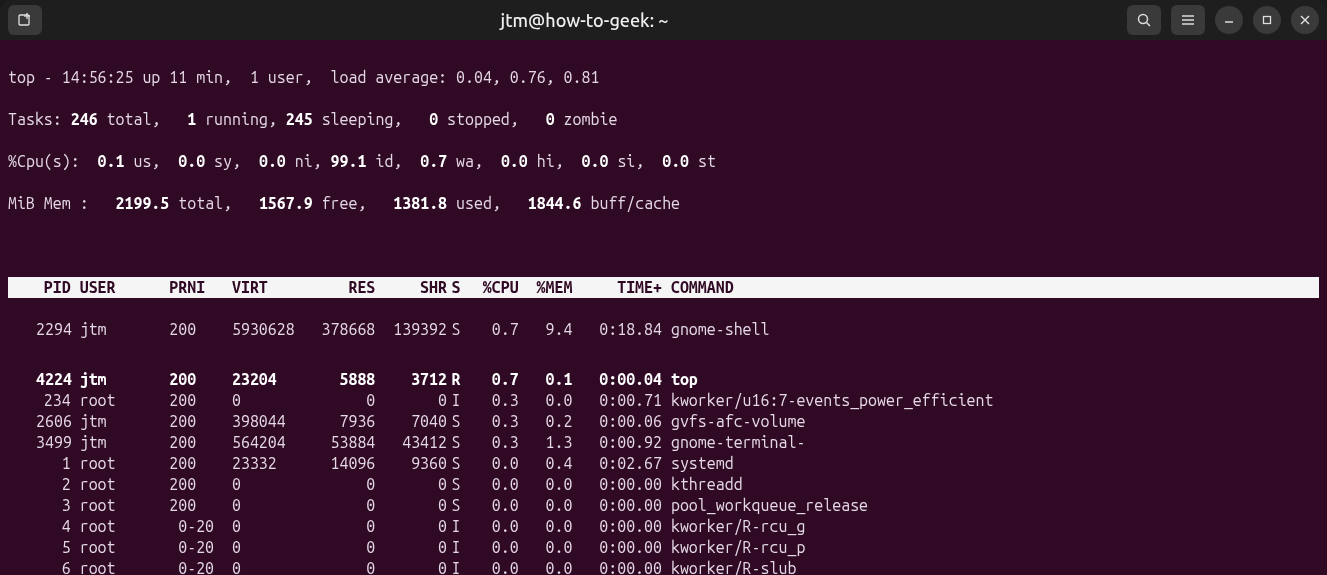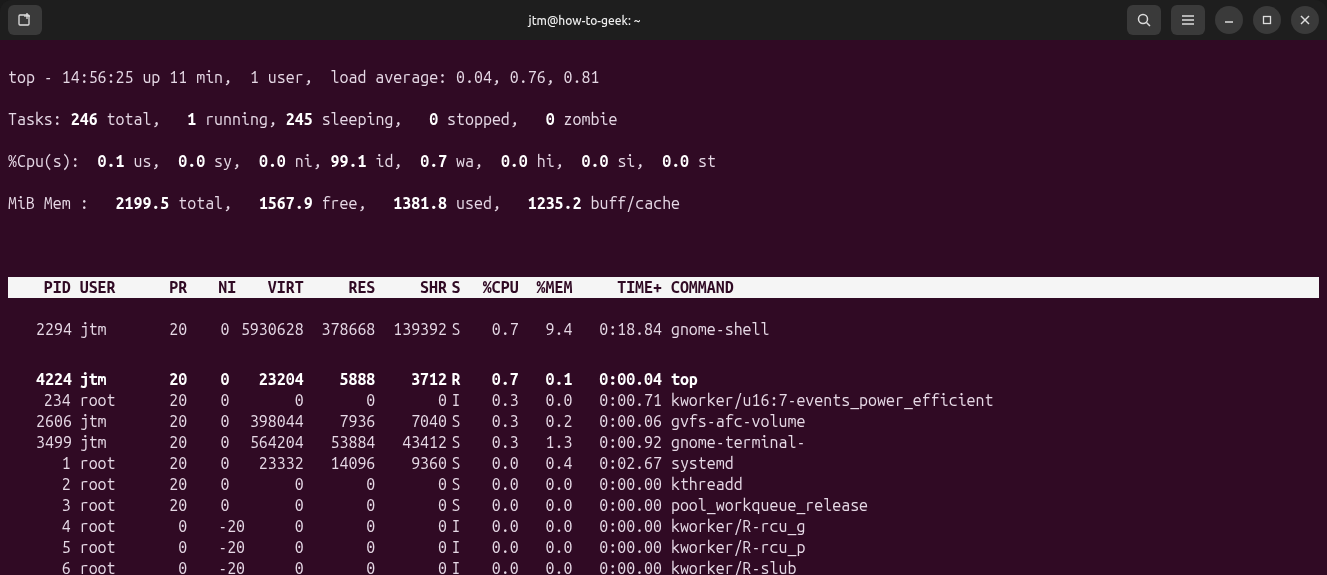--- a/index.html
+++ b/index.html
@@ -28,21 +28,21 @@
     display: flex; align-items: center; justify-content: center;
     color: #ddd;
     cursor: pointer;
   }
   .tb-title {
     flex: 1;
     text-align: center;
     color: #f0f0f0;
     font-family: 'Ubuntu', sans-serif;
     font-weight: 500;
-    font-size: 12px;
+    font-size: 18px;
   }
   .tb-right { display: flex; align-items: center; gap: 10px; }
   .tb-circle {
     width: 28px; height: 28px;
     background: #3a3a3a;
     border-radius: 50%;
     display: flex; align-items: center; justify-content: center;
     color: #ddd;
     cursor: pointer;
     font-size: 13px;
@@ -62,22 +62,22 @@
     font-weight: bold;
     display: block;
     padding: 0;
   }
   .row { display: block; }
   .row.bold { font-weight: bold; color: #ffffff; margin-top: 29px; }
   
   .c-pid { display:inline-block; width: 7ch; text-align: right; padding-left: 28px; }
   .c-user{ display:inline-block; width: 9ch; text-align: left; padding-left:1ch;}
   .c-pr  { display:inline-block; width: 4ch; text-align: right; }
-  .c-ni  { display:inline-block; width: 5ch; text-align: center; padding-left: 31px; }
-  .c-virt{ display:inline-block; width: 8ch; text-align: right; }
+  .c-ni  { display:inline-block; width: 5ch; text-align: left; }
+  .c-virt{ display:inline-block; width: 8ch; text-align: left; }
   .c-res { display:inline-block; width: 8ch; text-align: right; }
   .c-shr { display:inline-block; width: 8ch; text-align: right; }
   .c-s   { display:inline-block; width: 2ch; text-align: center; }
   .c-cpu { display:inline-block; width: 6ch; text-align: right; }
   .c-mem { display:inline-block; width: 6ch; text-align: right; }
   .c-time{ display:inline-block; width: 10ch; text-align: right; }
   .c-cmd { display:inline-block; padding-left:1ch; text-align: left; }
   svg { display:block; }
 </style>
 </head>
@@ -124,17 +124,17 @@
           <line x1="9" y1="1" x2="1" y2="9" stroke="#ddd" stroke-width="1.5"></line>
         </svg>
     </div>
   </div>
 </div>
 
 <div class="terminal">
 <span class="row"><span>top - </span><span>14:56:25</span><span> up 11 min,  1 user,  load average: 0.04, 0.76, 0.81</span></span>
 <span class="row"><span>Tasks:</span><span class="b"> 246 </span><span>total,</span><span class="b">   1 </span><span>running,</span><span class="b"> 245 </span><span>sleeping,</span><span class="b">   0 </span><span>stopped,</span><span class="b">   0 </span><span>zombie</span></span>
 <span class="row"><span>%Cpu(s):</span><span class="b">  0.1 </span><span>us,</span><span class="b">  0.0 </span><span>sy,</span><span class="b">  0.0 </span><span>ni,</span><span class="b"> 99.1 </span><span>id,</span><span class="b">  0.7 </span><span>wa,</span><span class="b">  0.0 </span><span>hi,</span><span class="b">  0.0 </span><span>si,</span><span class="b">  0.0 </span><span>st</span></span>
-<span class="row"><span>MiB Mem :</span><span class="b">   2199.5 </span><span>total,</span><span class="b">   1567.9 </span><span>free,</span><span class="b">   1381.8 </span><span>used,</span><span class="b">   1235.2 </span><span>buff/cache</span></span>
+<span class="row"><span>MiB Mem :</span><span class="b">   2199.5 </span><span>total,</span><span class="b">   1567.9 </span><span>free,</span><span class="b">   1381.8 </span><span>used,</span><span class="b">   1844.6 </span><span>buff/cache</span></span>
 <span class="row"> </span>
 <span class="hdr"><span class="c-pid">PID</span><span class="c-user">USER</span><span class="c-pr">PR</span><span class="c-ni">NI</span><span class="c-virt">VIRT</span><span class="c-res">RES</span><span class="c-shr">SHR</span><span class="c-s">S</span><span class="c-cpu">%CPU</span><span class="c-mem">%MEM</span><span class="c-time">TIME+</span><span class="c-cmd">COMMAND</span></span>
 <div id="process-rows"><span class="row"><span class="c-pid">2294</span><span class="c-user">jtm</span><span class="c-pr">20</span><span class="c-ni">0</span><span class="c-virt">5930628</span><span class="c-res">378668</span><span class="c-shr">139392</span><span class="c-s">S</span><span class="c-cpu">0.7</span><span class="c-mem">9.4</span><span class="c-time">0:18.84</span><span class="c-cmd">gnome-shell</span></span><span class="row bold"><span class="c-pid">4224</span><span class="c-user">jtm</span><span class="c-pr">20</span><span class="c-ni">0</span><span class="c-virt">23204</span><span class="c-res">5888</span><span class="c-shr">3712</span><span class="c-s">R</span><span class="c-cpu">0.7</span><span class="c-mem">0.1</span><span class="c-time">0:00.04</span><span class="c-cmd">top</span></span><span class="row"><span class="c-pid">234</span><span class="c-user">root</span><span class="c-pr">20</span><span class="c-ni">0</span><span class="c-virt">0</span><span class="c-res">0</span><span class="c-shr">0</span><span class="c-s">I</span><span class="c-cpu">0.3</span><span class="c-mem">0.0</span><span class="c-time">0:00.71</span><span class="c-cmd">kworker/u16:7-events_power_efficient</span></span><span class="row"><span class="c-pid">2606</span><span class="c-user">jtm</span><span class="c-pr">20</span><span class="c-ni">0</span><span class="c-virt">398044</span><span class="c-res">7936</span><span class="c-shr">7040</span><span class="c-s">S</span><span class="c-cpu">0.3</span><span class="c-mem">0.2</span><span class="c-time">0:00.06</span><span class="c-cmd">gvfs-afc-volume</span></span><span class="row"><span class="c-pid">3499</span><span class="c-user">jtm</span><span class="c-pr">20</span><span class="c-ni">0</span><span class="c-virt">564204</span><span class="c-res">53884</span><span class="c-shr">43412</span><span class="c-s">S</span><span class="c-cpu">0.3</span><span class="c-mem">1.3</span><span class="c-time">0:00.92</span><span class="c-cmd">gnome-terminal-</span></span><span class="row"><span class="c-pid">1</span><span class="c-user">root</span><span class="c-pr">20</span><span class="c-ni">0</span><span class="c-virt">23332</span><span class="c-res">14096</span><span class="c-shr">9360</span><span class="c-s">S</span><span class="c-cpu">0.0</span><span class="c-mem">0.4</span><span class="c-time">0:02.67</span><span class="c-cmd">systemd</span></span><span class="row"><span class="c-pid">2</span><span class="c-user">root</span><span class="c-pr">20</span><span class="c-ni">0</span><span class="c-virt">0</span><span class="c-res">0</span><span class="c-shr">0</span><span class="c-s">S</span><span class="c-cpu">0.0</span><span class="c-mem">0.0</span><span class="c-time">0:00.00</span><span class="c-cmd">kthreadd</span></span><span class="row"><span class="c-pid">3</span><span class="c-user">root</span><span class="c-pr">20</span><span class="c-ni">0</span><span class="c-virt">0</span><span class="c-res">0</span><span class="c-shr">0</span><span class="c-s">S</span><span class="c-cpu">0.0</span><span class="c-mem">0.0</span><span class="c-time">0:00.00</span><span class="c-cmd">pool_workqueue_release</span></span><span class="row"><span class="c-pid">4</span><span class="c-user">root</span><span class="c-pr">0</span><span class="c-ni">-20</span><span class="c-virt">0</span><span class="c-res">0</span><span class="c-shr">0</span><span class="c-s">I</span><span class="c-cpu">0.0</span><span class="c-mem">0.0</span><span class="c-time">0:00.00</span><span class="c-cmd">kworker/R-rcu_g</span></span><span class="row"><span class="c-pid">5</span><span class="c-user">root</span><span class="c-pr">0</span><span class="c-ni">-20</span><span class="c-virt">0</span><span class="c-res">0</span><span class="c-shr">0</span><span class="c-s">I</span><span class="c-cpu">0.0</span><span class="c-mem">0.0</span><span class="c-time">0:00.00</span><span class="c-cmd">kworker/R-rcu_p</span></span><span class="row"><span class="c-pid">6</span><span class="c-user">root</span><span class="c-pr">0</span><span class="c-ni">-20</span><span class="c-virt">0</span><span class="c-res">0</span><span class="c-shr">0</span><span class="c-s">I</span><span class="c-cpu">0.0</span><span class="c-mem">0.0</span><span class="c-time">0:00.00</span><span class="c-cmd">kworker/R-slub_</span></span></div>
 </div>
 
 </body></html>

